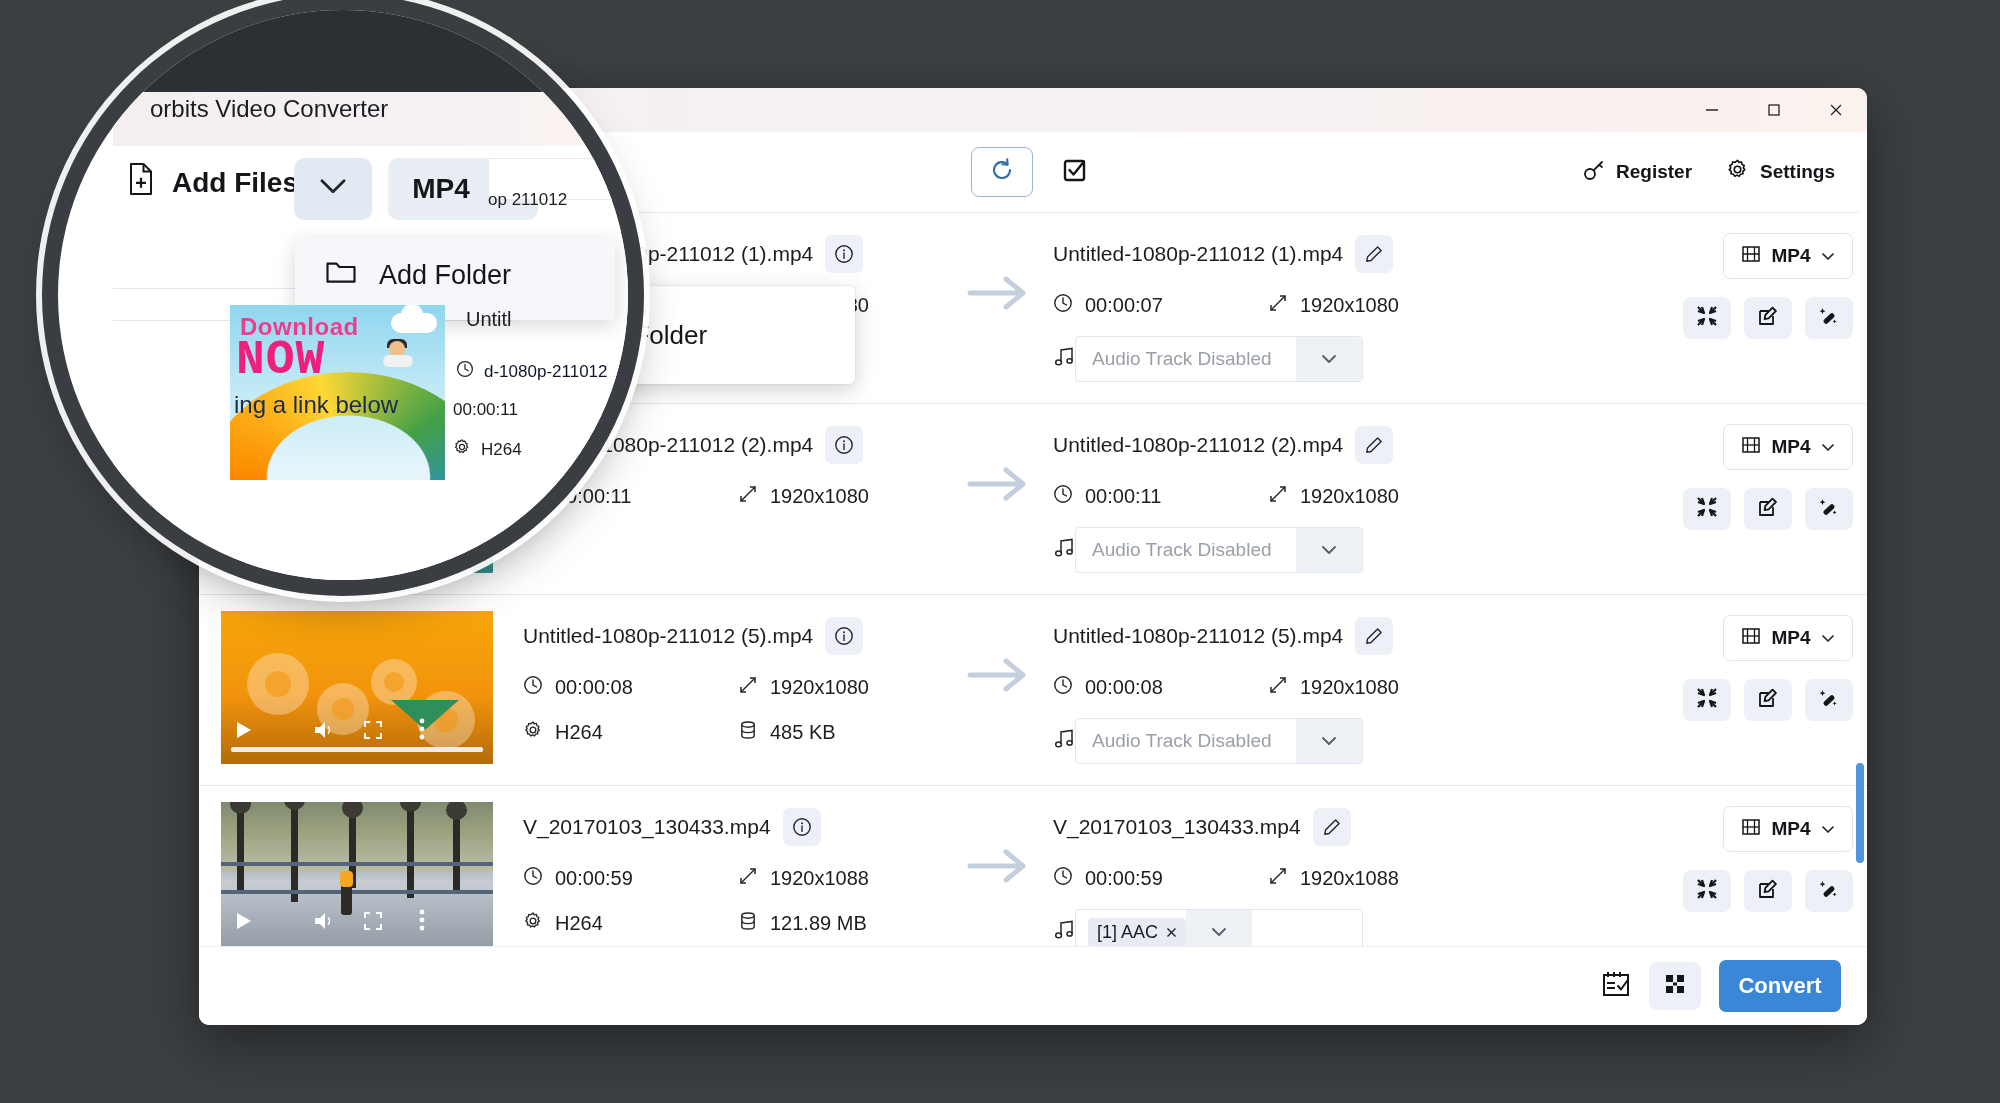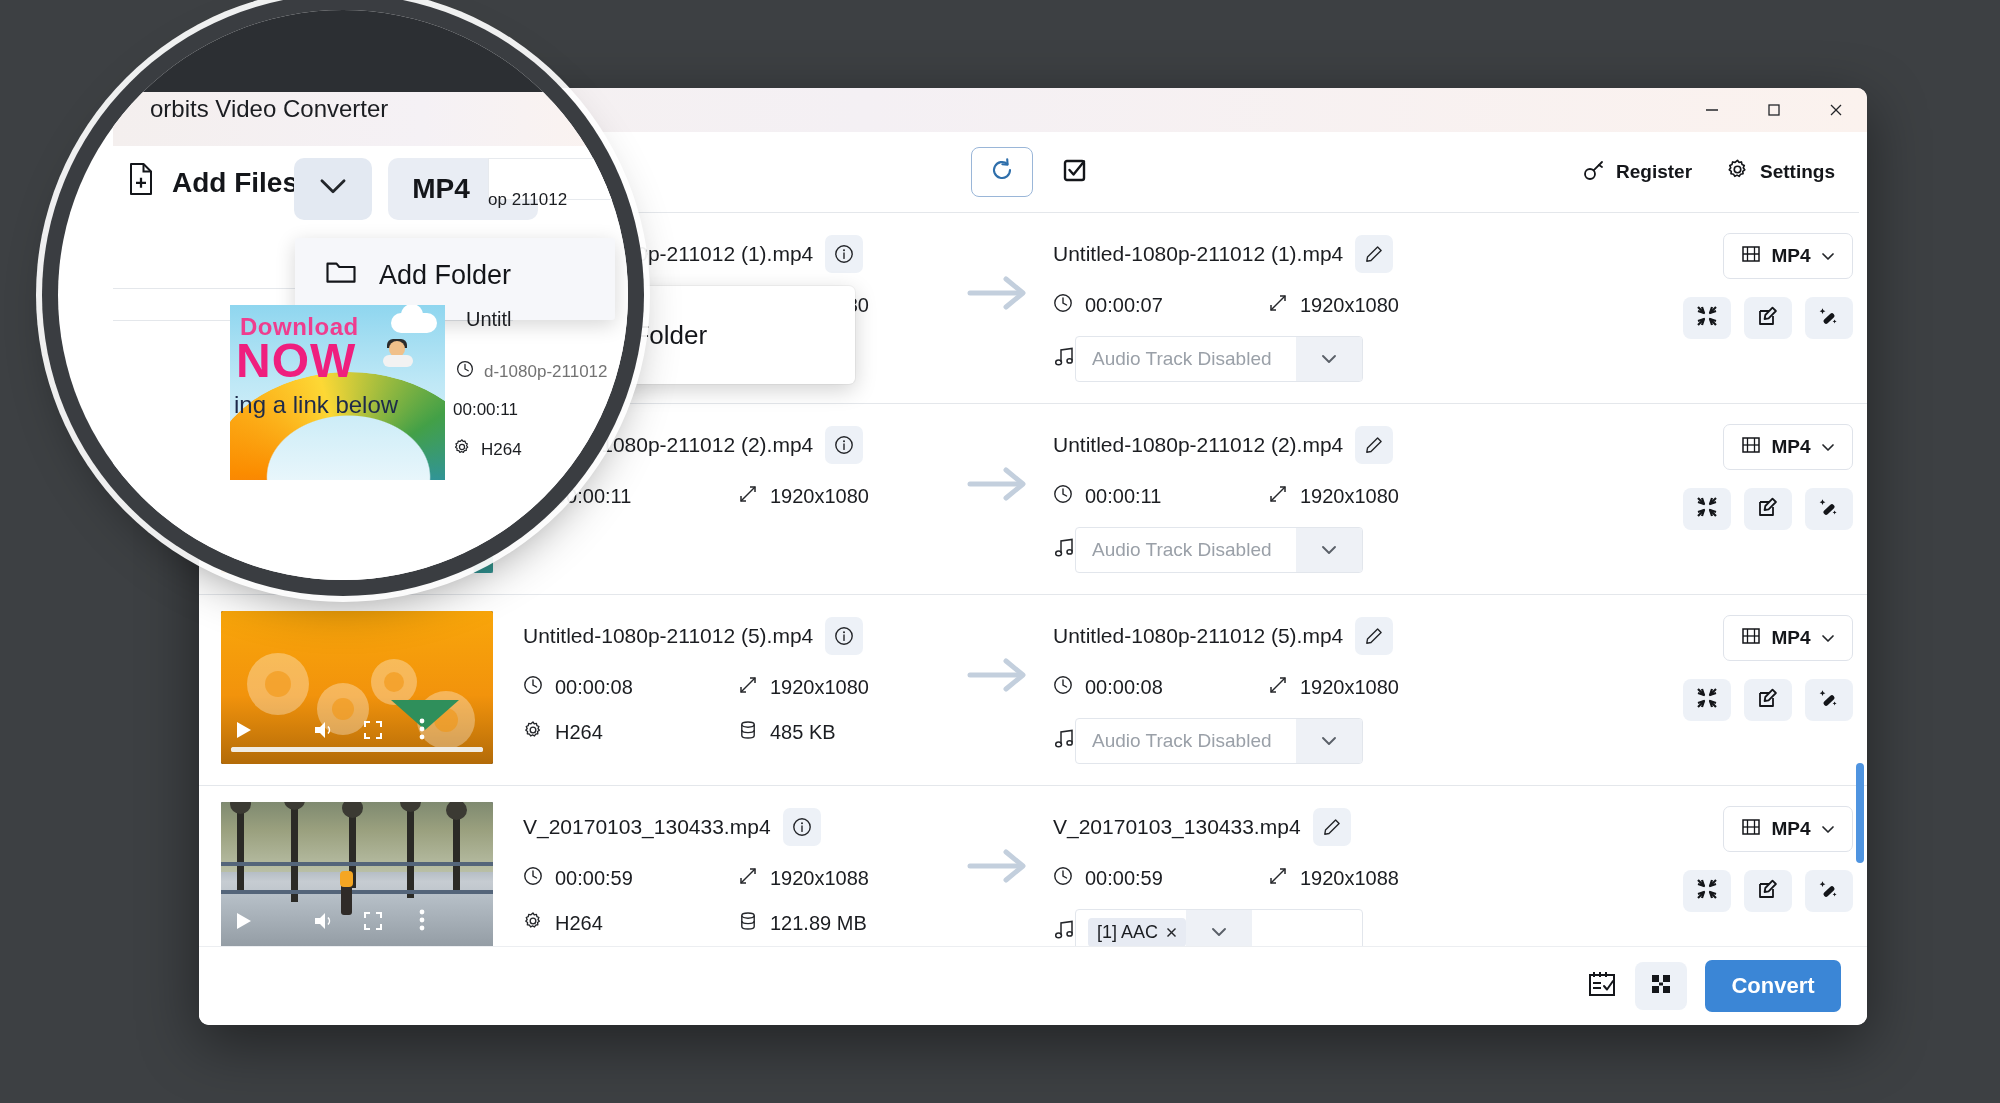--- a/index.html
+++ b/index.html
@@ -145,21 +145,21 @@
   .iconbtn-plain{width:34px;height:34px;display:flex;align-items:center;justify-content:center;cursor:pointer;}
   .folderbtn{width:52px;height:48px;border-radius:8px;background:#edf1f7;display:flex;align-items:center;justify-content:center;cursor:pointer;}
   .bb-right{margin-left:auto;display:flex;align-items:center;gap:18px;padding-right:26px;}
   .outsel{
     width:274px;height:44px;border:1px solid #dfe3ea;border-radius:4px;background:#fff;
     display:flex;align-items:center;justify-content:space-between;padding:0 14px;
     font-size:19px;color:#1b1d21;box-sizing:border-box;cursor:pointer;
   }
   .gridbtn{width:52px;height:48px;border-radius:8px;background:#edf1f7;display:flex;align-items:center;justify-content:center;cursor:pointer;}
   .convert{
-    width:136px;height:52px;border-radius:7px;background:#3b86d6;color:#fff;
+    width:122px;height:52px;border-radius:7px;background:#3b86d6;color:#fff;
     display:flex;align-items:center;justify-content:center;font-size:22px;font-weight:bold;cursor:pointer;
   }
 
   
   .mag{
     position:absolute;left:58px;top:10px;width:570px;height:570px;border-radius:50%;
     background:#fff;overflow:hidden;z-index:60;
     box-shadow:0 0 0 16px #3a3d41, 0 0 0 22px rgba(255,255,255,.92), 0 20px 50px rgba(0,0,0,.45);
   }
   .mag-inner{position:absolute;left:0;top:0;width:570px;height:570px;}
@@ -190,33 +190,33 @@
   }
   .mag-menu-item{
     position:absolute;left:30px;top:20px;display:flex;align-items:center;gap:22px;
     font-size:27px;color:#14161a;
   }
   .mag-thumb{
     position:absolute;left:172px;top:295px;width:215px;height:175px;overflow:hidden;background:#6fc6e8;
   }
   .mag-right-frag{position:absolute;left:430px;top:180px;width:140px;font-size:17px;color:#1b1d21;}
   .mag-frag2{position:absolute;left:408px;top:298px;font-size:20px;color:#1b1d21;}
-  .mag-frag3{position:absolute;left:398px;top:350px;display:flex;align-items:center;gap:10px;font-size:17px;color:#737373;}
+  .mag-frag3{position:absolute;left:398px;top:350px;display:flex;align-items:center;gap:10px;font-size:17px;color:#0f172a;}
   .mag-frag4{position:absolute;left:395px;top:390px;display:flex;align-items:center;gap:10px;font-size:17px;color:#1b1d21;}
   .mag-frag5{position:absolute;left:395px;top:428px;display:flex;align-items:center;gap:10px;font-size:17px;color:#1b1d21;}
   .mag-box{position:absolute;left:430px;top:148px;width:140px;height:40px;background:#fff;border:1px solid #e7eaee;}
 
   
   .th-rainbow{position:absolute;inset:0;background:linear-gradient(180deg,#8fd6ef 0%,#bfe8f6 45%,#e8f6fb 100%);}
   .th-rb-arc{position:absolute;left:-10%;top:38%;width:130%;height:120%;border-radius:50%;
     background:conic-gradient(from 200deg,#e53935,#fb8c00,#fdd835,#43a047,#1e88e5,#8e24aa);
     -webkit-mask:radial-gradient(closest-side,transparent 58%,#000 59%,#000 100%);
             mask:radial-gradient(closest-side,transparent 58%,#000 59%,#000 100%);}
   .th-rb-txt1{position:absolute;left:8px;top:10px;font-size:22px;font-weight:bold;color:#ef3d8e;letter-spacing:.5px;}
-  .th-rb-txt2{position:absolute;left:6px;top:30px;font-size:42px;font-weight:bold;color:#ef1f7e;letter-spacing:1px;}
+  .th-rb-txt2{position:absolute;left:6px;top:30px;font-size:42px;font-weight:bold;color:#ef1f7e;letter-spacing:1px;font-family:Liberation Mono, monospace;}
   .th-rb-txt3{position:absolute;left:6px;top:78px;font-size:22px;font-weight:normal;color:#1d2a4a;}
   .th-rb-cloud{position:absolute;right:14px;top:14px;width:46px;height:20px;background:#fff;border-radius:12px;}
   .th-rb-cloud:after{content:"";position:absolute;left:10px;top:-9px;width:22px;height:22px;background:#fff;border-radius:50%;}
   .th-rb-person{position:absolute;right:46px;top:50px;width:32px;height:30px;}
   .th-rb-person .head{position:absolute;left:6px;top:0;width:16px;height:16px;border-radius:50%;background:#f0c08a;}
   .th-rb-person .hair{position:absolute;left:4px;top:-2px;width:20px;height:9px;border-radius:6px 6px 0 0;background:#2b2b2b;}
   .th-rb-person .body{position:absolute;left:0;top:14px;width:30px;height:12px;border-radius:6px;background:#f2f2f2;}
 
   .th-gear{position:absolute;inset:0;background:linear-gradient(180deg,#f9a60a 0%,#f2930c 55%,#b36b08 100%);}
   .th-gear .g{position:absolute;border-radius:50%;background:rgba(255,255,255,.32);}

